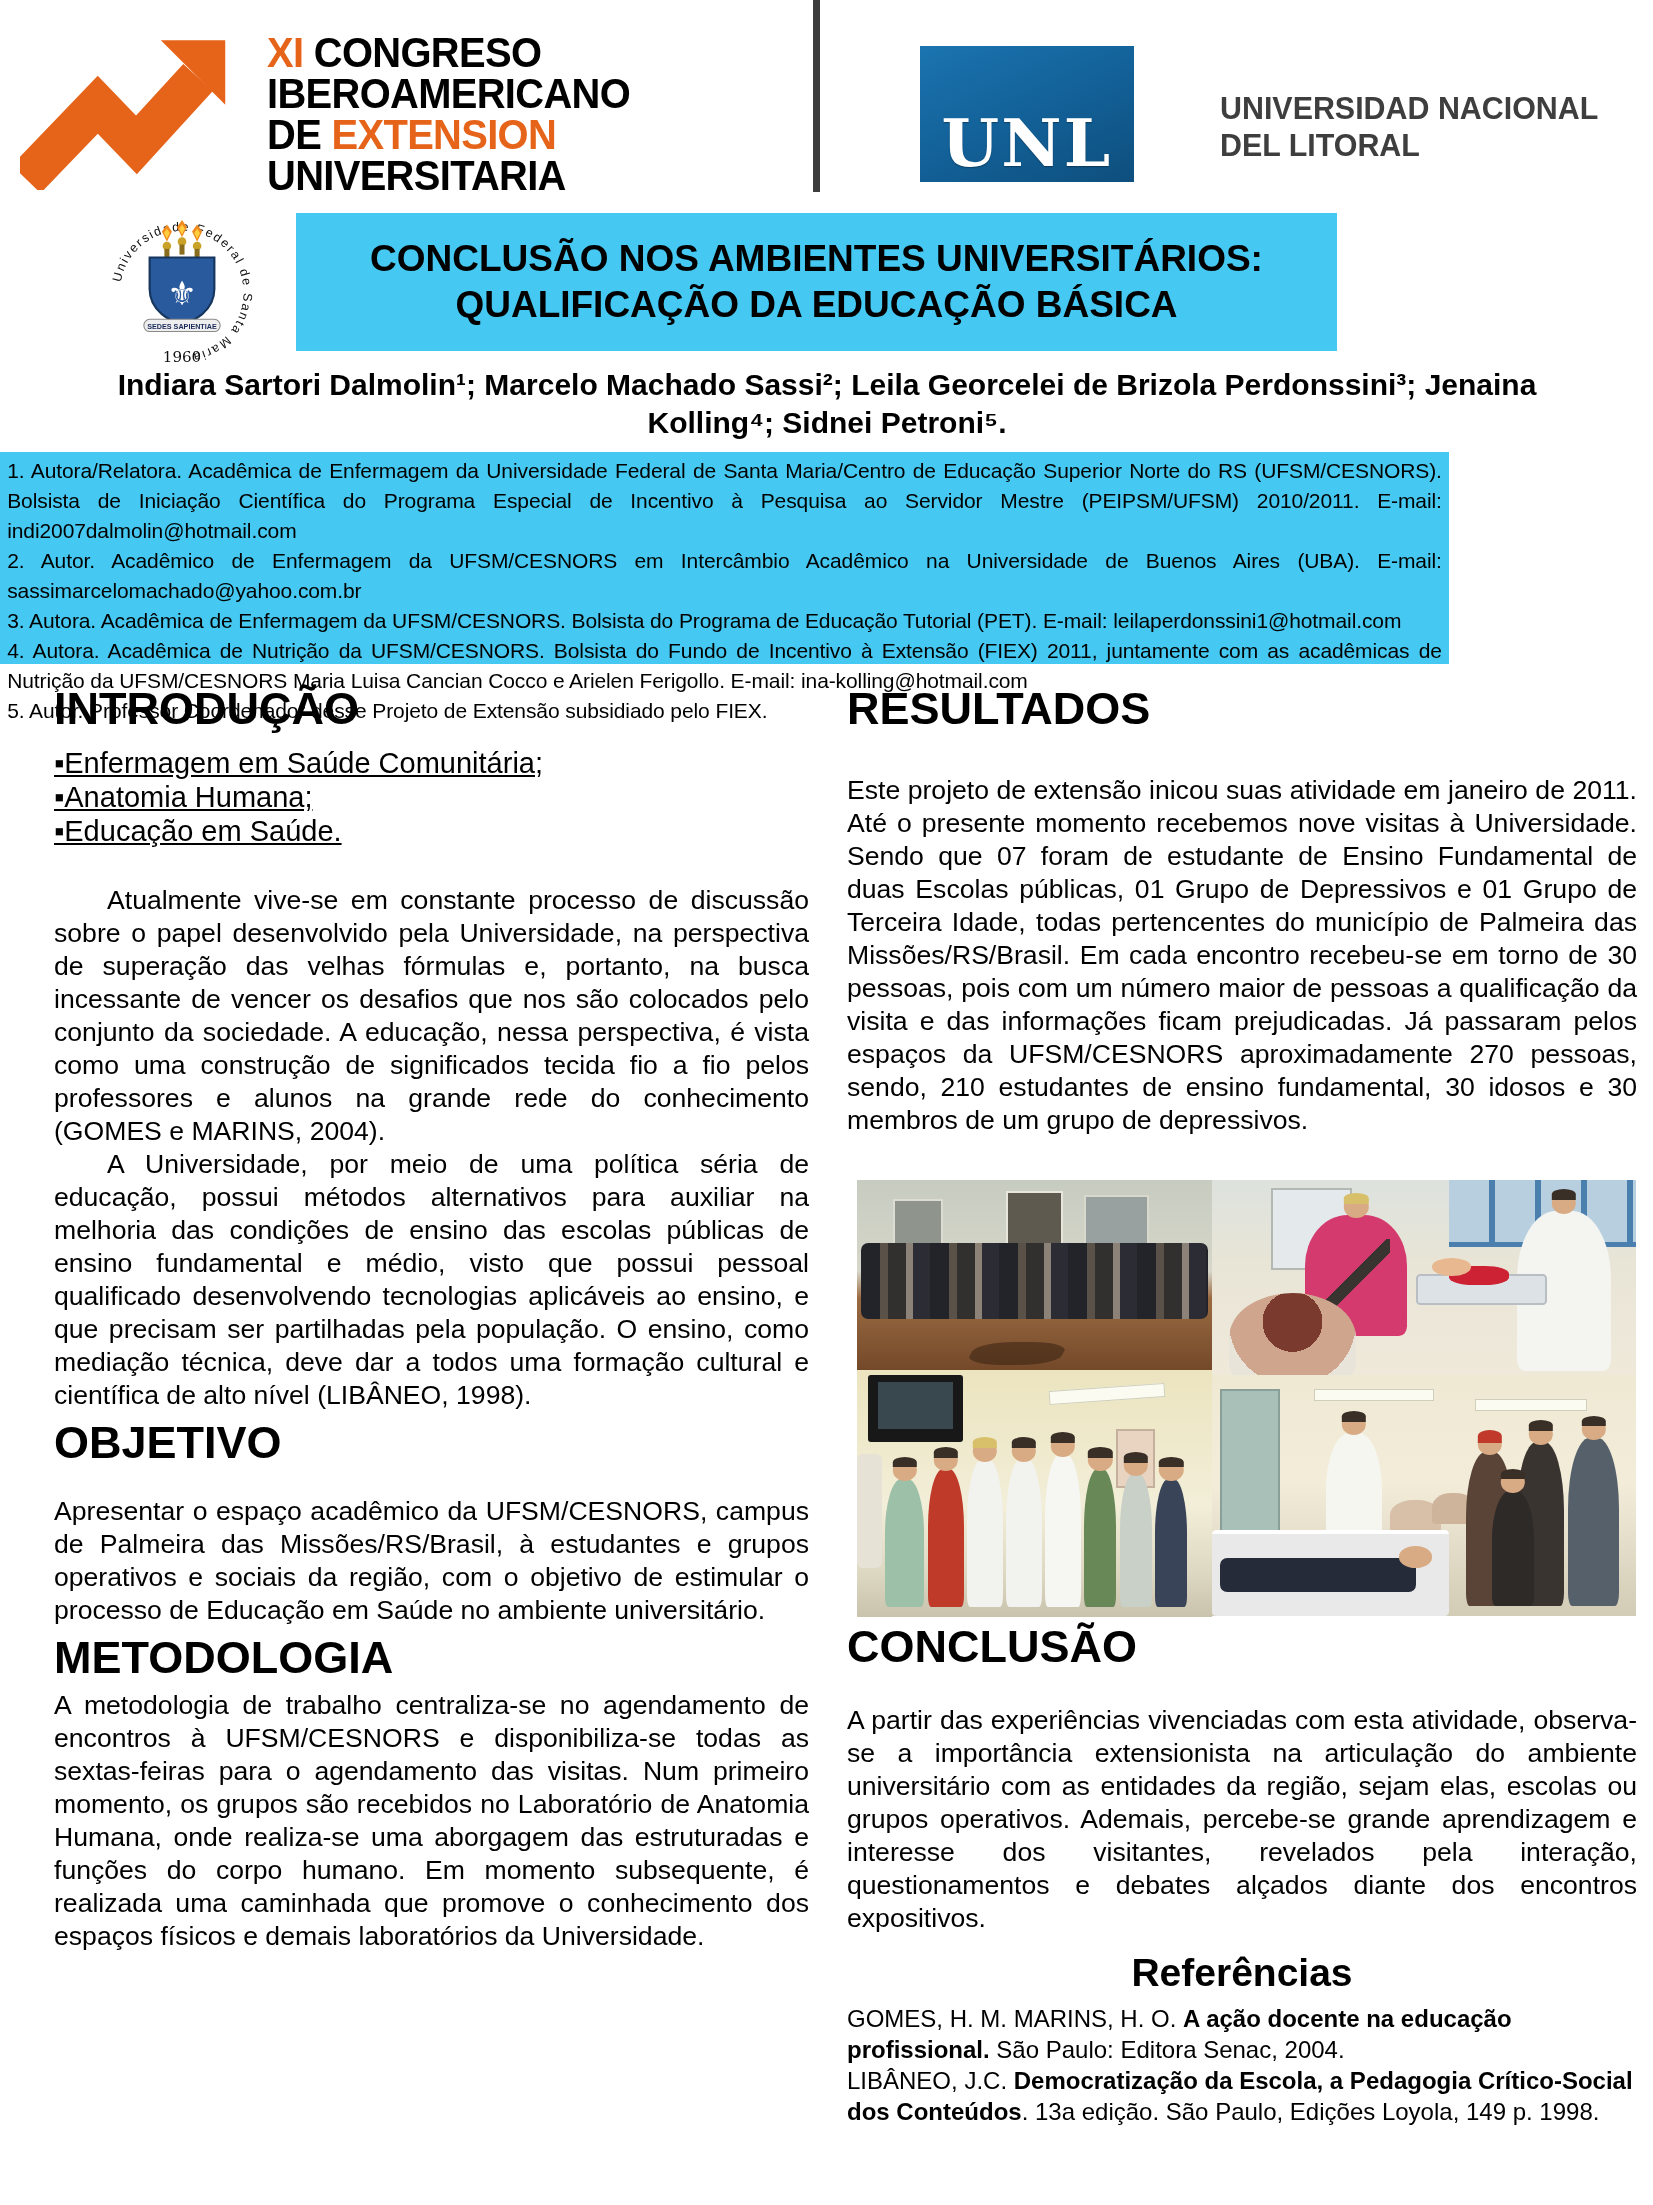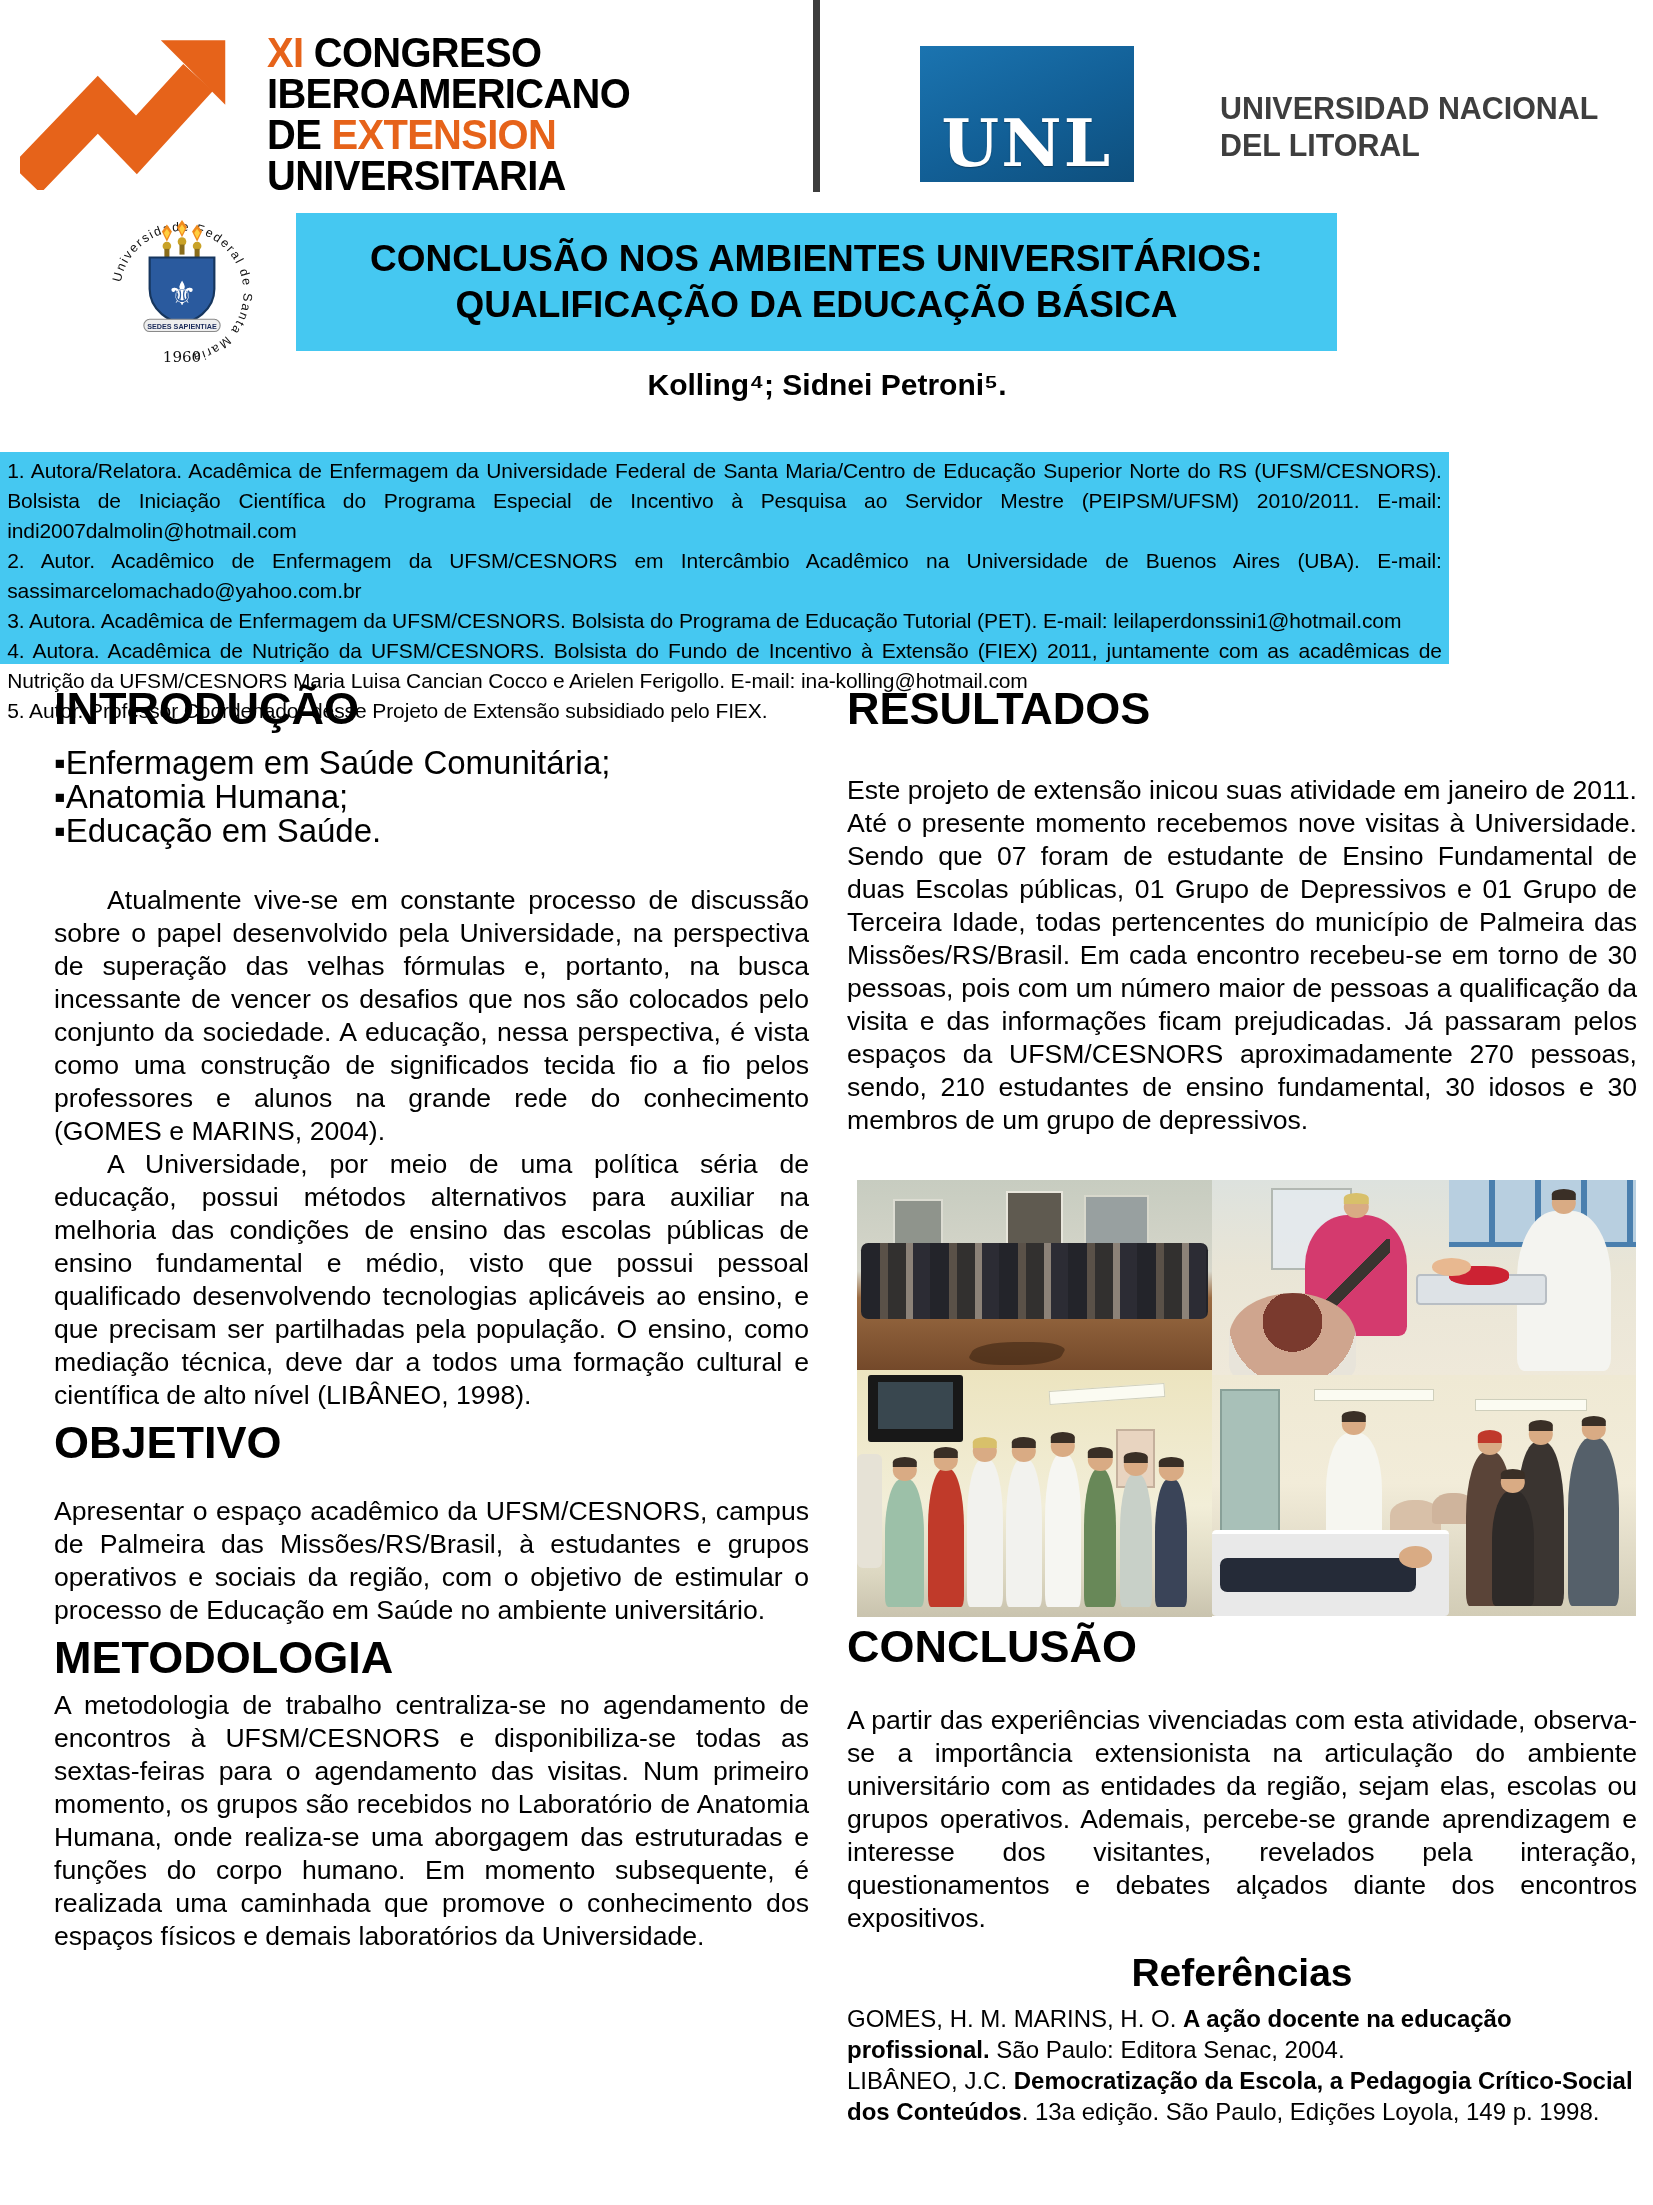--- a/index.html
+++ b/index.html
@@ -35,21 +35,21 @@
             box-sizing:border-box;padding:3.6px 7.2px;font-size:21px;line-height:30px;letter-spacing:-0.1px;}
   .footband div{text-align:justify;}
 
   
   .col-left{position:absolute;left:54px;top:678px;width:755px;}
   .col-right{position:absolute;left:847px;top:678px;width:790px;}
   h2.sec{margin:0;font-size:45px;line-height:62px;font-weight:700;text-align:left;letter-spacing:0;}
   h2.refh{margin:11.5px 0 0 0;font-size:39px;line-height:52px;font-weight:700;text-align:center;}
   .p{margin:0;font-size:26.6px;line-height:33px;text-align:justify;}
   .indent{text-indent:53px;}
-  .bullets{margin-top:5.7px;font-size:33px;line-height:34px;}
+  .bullets{margin-top:5.7px;font-size:29px;line-height:34px;text-decoration:underline;}
   .mt-p1{margin-top:36px;}
   .mt-obj-h{margin-top:5.7px;}
   .mt-obj-p{margin-top:21.5px;}
   .mt-met-h{margin-top:14.4px;}
   .mt-met-p{}
   .mt-res-p{margin-top:34px;}
   .mt-conc-h{margin-top:11.5px;}
   .mt-conc-p{margin-top:26px;}
   .refs{margin-top:4.3px;font-size:24px;line-height:31px;}
   .refs .b{font-weight:700;}
@@ -138,20 +138,21 @@
     <text x="121" y="165" text-anchor="middle" font-size="10" fill="#1a2a5a" font-weight="bold" font-family="Liberation Sans, sans-serif">SEDES SAPIENTIAE</text>
     <text x="121" y="212" text-anchor="middle" font-size="21" fill="#111" font-family="DejaVu Serif, serif">1960</text>
   </svg>
 
   <div class="title-box">
     <div>CONCLUSÃO NOS AMBIENTES UNIVERSITÁRIOS:</div>
     <div>QUALIFICAÇÃO DA EDUCAÇÃO BÁSICA</div>
   </div>
 
   <div class="authors">
+    <div>Indiara Sartori Dalmolin¹; Marcelo Machado Sassi²; Leila Georcelei de Brizola Perdonssini³; Jenaina</div>
     <div>Kolling⁴; Sidnei Petroni⁵.</div>
   </div>
 
   <div class="footband">
     <div>1. Autora/Relatora. Acadêmica de Enfermagem da Universidade Federal de Santa Maria/Centro de Educação Superior Norte do RS (UFSM/CESNORS). Bolsista de Iniciação Científica do Programa Especial de Incentivo à Pesquisa ao Servidor Mestre (PEIPSM/UFSM) 2010/2011. E-mail: indi2007dalmolin@hotmail.com</div>
     <div>2. Autor. Acadêmico de Enfermagem da UFSM/CESNORS em Intercâmbio Acadêmico na Universidade de Buenos Aires (UBA). E-mail: sassimarcelomachado@yahoo.com.br</div>
     <div>3. Autora. Acadêmica de Enfermagem da UFSM/CESNORS. Bolsista do Programa de Educação Tutorial (PET). E-mail: leilaperdonssini1@hotmail.com</div>
     <div>4. Autora. Acadêmica de Nutrição da UFSM/CESNORS. Bolsista do Fundo de Incentivo à Extensão (FIEX) 2011, juntamente com as acadêmicas de Nutrição da UFSM/CESNORS Maria Luisa Cancian Cocco e Arielen Ferigollo. E-mail: ina-kolling@hotmail.com</div>
     <div>5. Autor. Professor Coordenador desse Projeto de Extensão subsidiado pelo FIEX.</div>
   </div>

